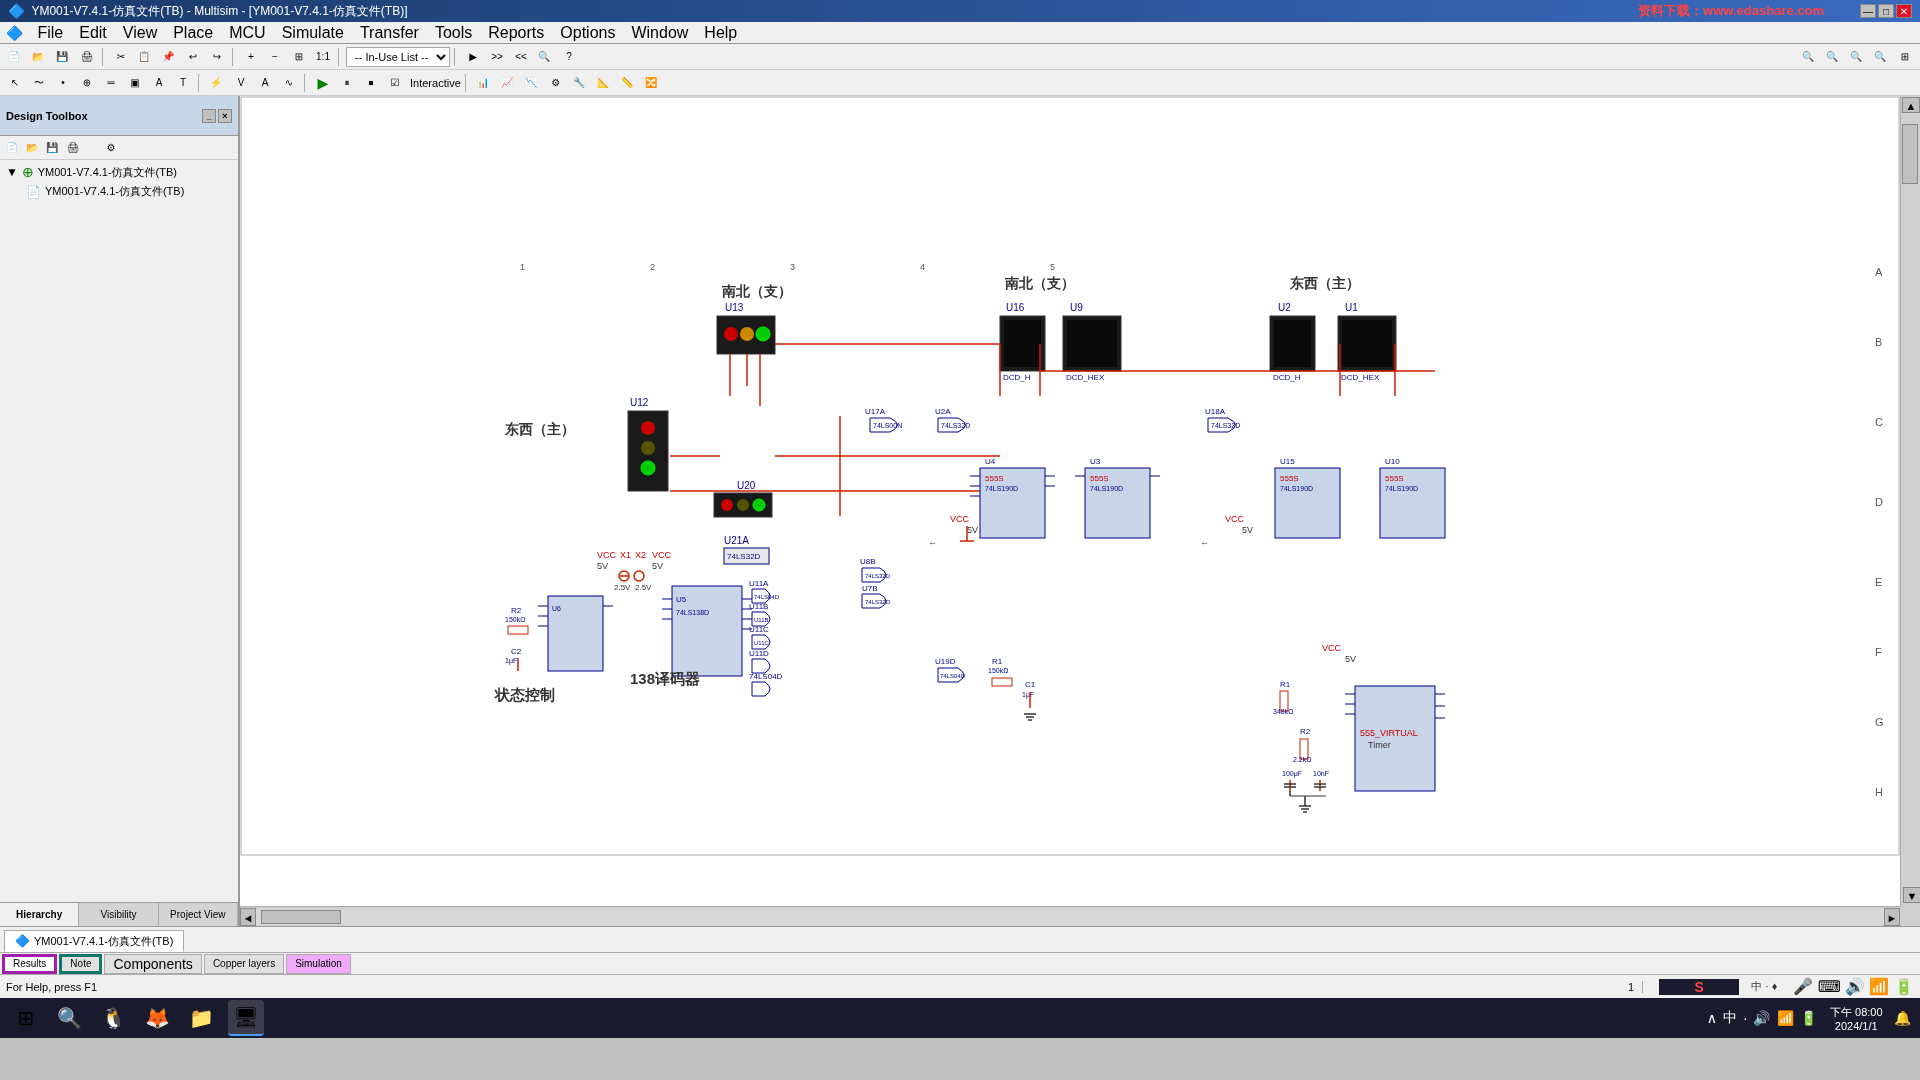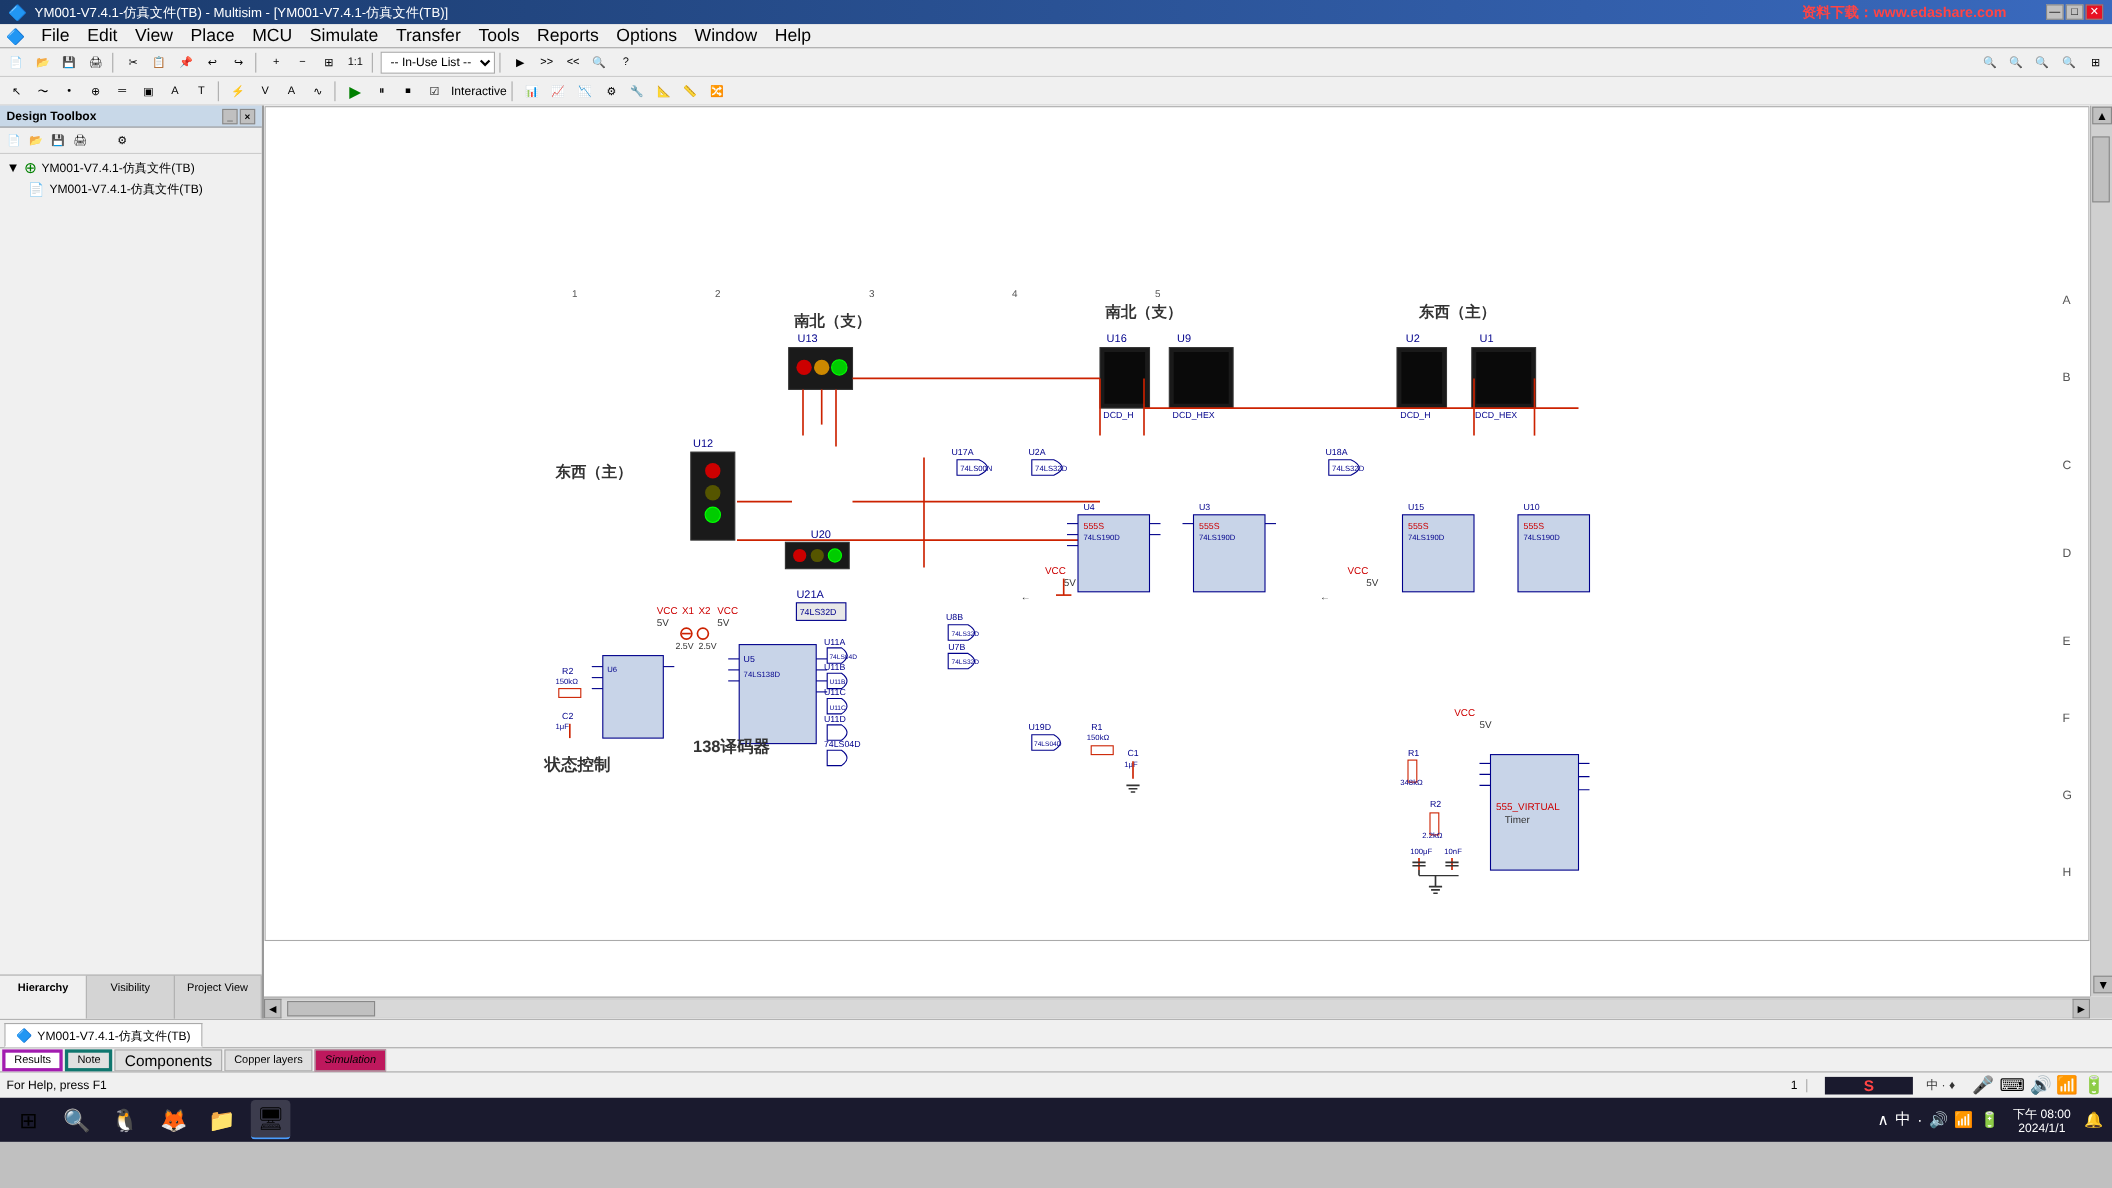--- a/index.html
+++ b/index.html
@@ -47,35 +47,35 @@
       display: flex; align-items: center; gap: 2px;
       border-bottom: 1px solid #ccc; padding: 0 4px;
     }
 
     
     .left-panel {
       width: 240px; min-width: 240px; background: #f0f0f0;
       border-right: 2px solid #999; display: flex; flex-direction: column;
     }
     .panel-header {
-      height: 20px; background: #c8d8e8; border-bottom: 1px solid #999;
+      height: 40px; background: #c8d8e8; border-bottom: 1px solid #999;
       display: flex; align-items: center; justify-content: space-between; padding: 0 6px;
       font-size: 11px; font-weight: bold;
     }
     .panel-header-btns { display: flex; gap: 2px; }
     .panel-mini-btn { width: 14px; height: 14px; background: #c0c0c0; border: 1px solid #888; font-size: 9px; display: flex; align-items: center; justify-content: center; cursor: pointer; }
     .panel-toolbar { height: 24px; display: flex; align-items: center; gap: 2px; padding: 2px 4px; border-bottom: 1px solid #ccc; }
     .panel-tb-btn { width: 18px; height: 18px; background: #f0f0f0; border: 1px solid transparent; display: flex; align-items: center; justify-content: center; font-size: 10px; cursor: pointer; }
 
     .tree-area { flex: 1; overflow: auto; padding: 2px; }
     .tree-item { display: flex; align-items: center; gap: 4px; padding: 2px 4px; cursor: pointer; font-size: 11px; }
     .tree-icon { font-size: 12px; }
     .tree-child { margin-left: 20px; }
 
-    .panel-tabs { height: 40px; display: flex; border-top: 1px solid #999; }
+    .panel-tabs { height: 24px; display: flex; border-top: 1px solid #999; }
     .panel-tab { flex: 1; text-align: center; line-height: 24px; font-size: 10px; cursor: pointer; border-right: 1px solid #aaa; background: #d4d4d4; }
     .panel-tab.active { background: #f0f0f0; font-weight: bold; }
 
     
     .status-bar {
       width: 100%; height: 24px; background: #f0f0f0; border-top: 1px solid #aaa;
       display: flex; align-items: center; padding: 0 6px; gap: 8px;
       font-size: 11px;
     }
 
@@ -555,21 +555,21 @@
     <span style="margin-right:4px; font-size:12px;">🔷</span>
     <span>YM001-V7.4.1-仿真文件(TB)</span>
   </div>
 </div>
 
 <div style="width:100%; height:22px; background:#f0f0f0; border-top:1px solid #aaa; display:flex; align-items:center;">
   <div style="padding:0 8px; height:20px; background:white; border:3px solid #a21caf; font-size:10px; display:flex; align-items:center; cursor:pointer; margin-left:2px;">Results</div>
   <div style="padding:0 8px; height:20px; background:#e0e0e0; border:3px solid #0f766e; font-size:10px; display:flex; align-items:center; cursor:pointer; margin-left:2px;">Note</div>
   <div style="padding:0 8px; height:20px; background:#e0e0e0; border:1px solid #aaa; font-size:14px; display:flex; align-items:center; cursor:pointer; margin-left:2px;">Components</div>
   <div style="padding:0 8px; height:20px; background:#e0e0e0; border:1px solid #aaa; font-size:10px; display:flex; align-items:center; cursor:pointer; margin-left:2px;">Copper layers</div>
-  <div style="padding:0 8px; height:20px; background:#be185d; border:1px solid #aaa; font-size:10px; display:flex; align-items:center; cursor:pointer; margin-left:2px;font-style:italic;">Simulation</div>
+  <div style="padding:0 8px; height:20px; background:#f0abfc; border:1px solid #aaa; font-size:10px; display:flex; align-items:center; cursor:pointer; margin-left:2px;">Simulation</div>
 </div>
 
 <div class="status-bar">
   <span>For Help, press F1</span>
   <div style="flex:1;"></div>
   <span style="padding-right:8px; border-right:1px solid #aaa;">1</span>
   <div style="width:80px; height:16px; background:#1a1a2e; margin-left:8px; display:flex; align-items:center; justify-content:center;">
     <span style="color:#ff4444; font-weight:bold; font-size:14px;">S</span>
   </div>
   <span style="color:#333; font-size:11px; margin-left:4px;">中 · ♦</span>

